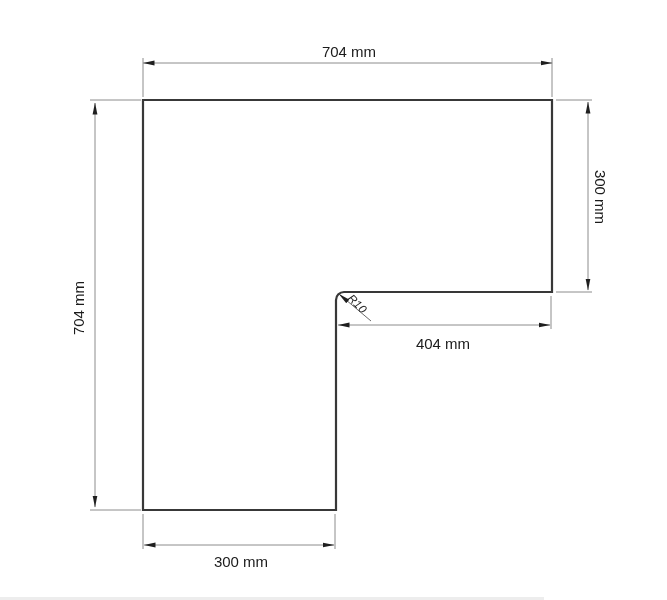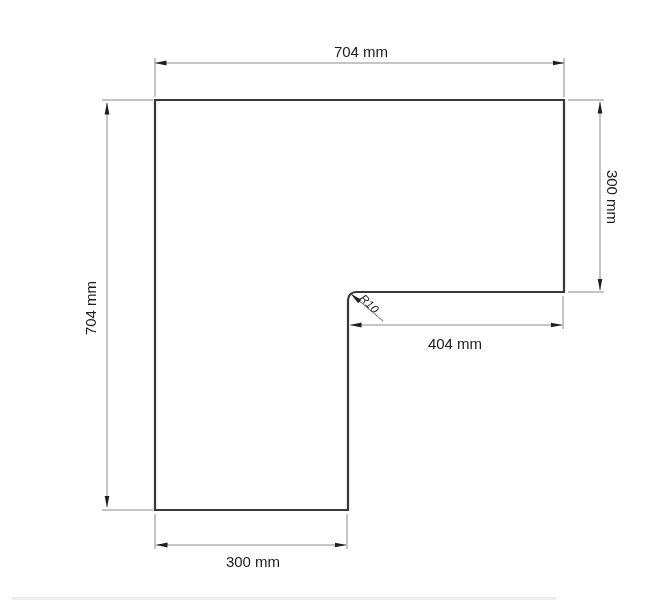--- a/index.html
+++ b/index.html
@@ -9,21 +9,21 @@
   body {
     width: 667px;
     height: 600px;
     background: var(--background, #ffffff);
     font-family: "Liberation Sans", sans-serif;
     overflow: hidden;
     position: relative;
   }
   #stage {
     position: absolute;
-    left: 12px;
+    left: 0;
     top: 0;
     width: 544px;
     height: 600px;
   }
   svg text {
     fill: var(--text, #1b1b1b);
     font-size: 15px;
     font-family: "Liberation Sans", sans-serif;
   }
   .outline {

